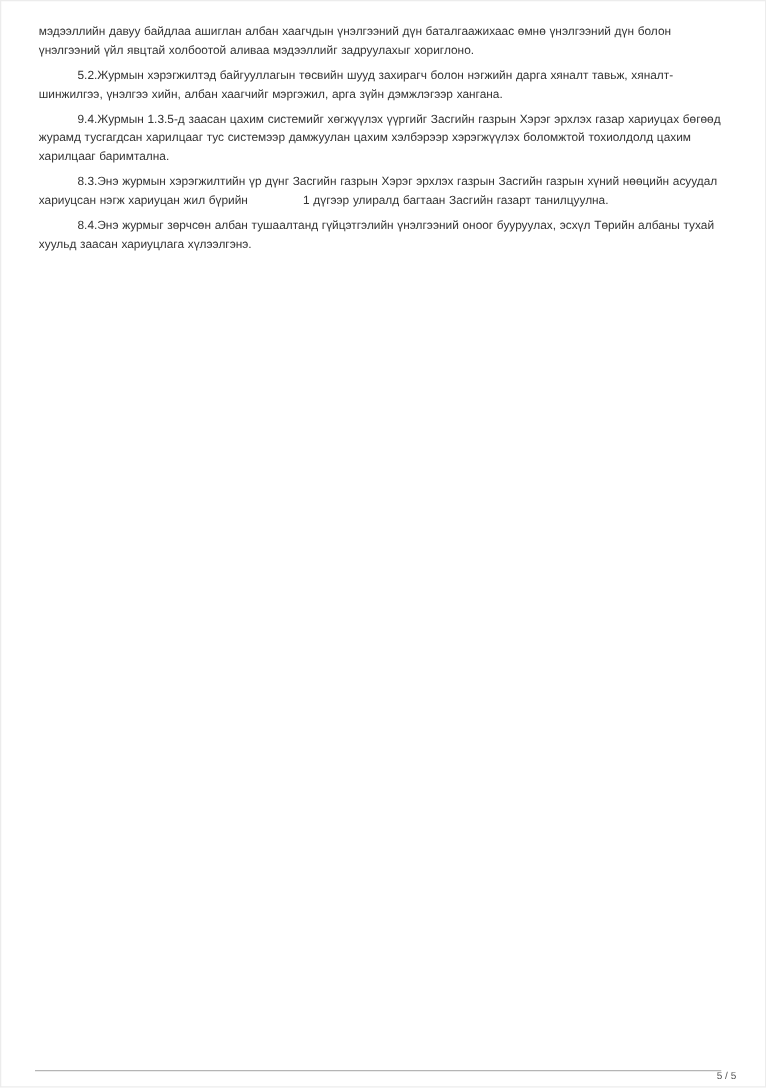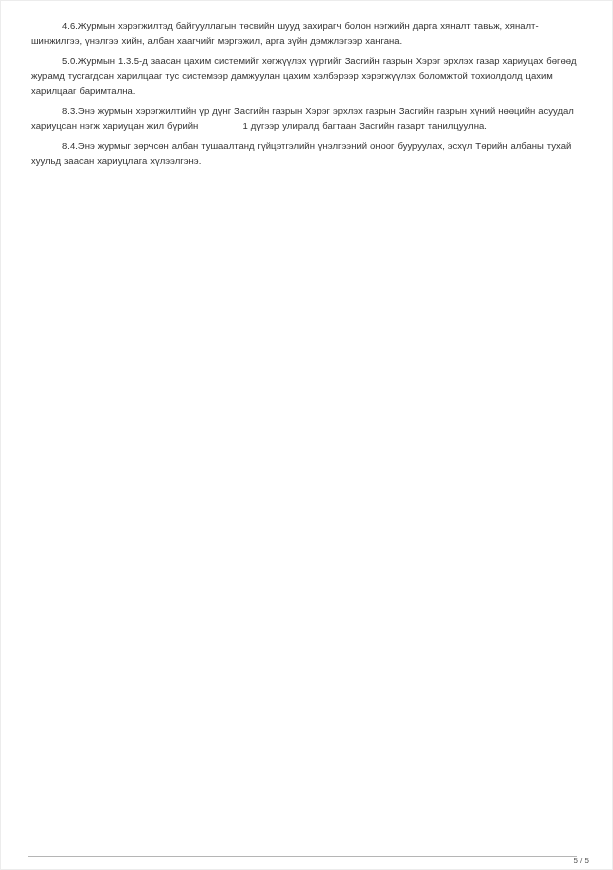--- a/index.html
+++ b/index.html
@@ -50,22 +50,23 @@
     font-size: 8px;
     color: #555555;
     line-height: 10px;
   }
 </style>
 </head>
 <body>
 
 <div class="page">
   <div class="content">
-      <p class="para numbered">4.6.Журмын хэрэгжилтэд байгууллагын төсвийн шууд захирагч болон нэгжийн дарга хяналт тавьж, хяналт-шинжилгээ, үнэлгээ хийн, албан хаагчийг мэргэжил, арга зүйн дэмжлэгээр хангана.</p>
-      <p class="para numbered">5.0.Журмын 1.3.5-д заасан цахим системийг хөгжүүлэх үүргийг Засгийн газрын Хэрэг эрхлэх газар хариуцах бөгөөд журамд тусгагдсан харилцааг тус системээр дамжуулан цахим хэлбэрээр хэрэгжүүлэх боломжтой тохиолдолд цахим харилцааг баримтална.</p>
+      <p class="para continuation">мэдээллийн давуу байдлаа ашиглан албан хаагчдын үнэлгээний дүн баталгаажихаас өмнө үнэлгээний дүн болон үнэлгээний үйл явцтай холбоотой аливаа мэдээллийг задруулахыг хориглоно.</p>
+      <p class="para numbered">5.2.Журмын хэрэгжилтэд байгууллагын төсвийн шууд захирагч болон нэгжийн дарга хяналт тавьж, хяналт-шинжилгээ, үнэлгээ хийн, албан хаагчийг мэргэжил, арга зүйн дэмжлэгээр хангана.</p>
+      <p class="para numbered">9.4.Журмын 1.3.5-д заасан цахим системийг хөгжүүлэх үүргийг Засгийн газрын Хэрэг эрхлэх газар хариуцах бөгөөд журамд тусгагдсан харилцааг тус системээр дамжуулан цахим хэлбэрээр хэрэгжүүлэх боломжтой тохиолдолд цахим харилцааг баримтална.</p>
       <p class="para numbered">8.3.Энэ журмын хэрэгжилтийн үр дүнг Засгийн газрын Хэрэг эрхлэх газрын Засгийн газрын хүний нөөцийн асуудал хариуцсан нэгж хариуцан жил бүрийн&nbsp;&nbsp;&nbsp;&nbsp;&nbsp;&nbsp;&nbsp;&nbsp;&nbsp;&nbsp;&nbsp;&nbsp;&nbsp;&nbsp; 1 дүгээр улиралд багтаан Засгийн газарт танилцуулна.</p>
       <p class="para numbered">8.4.Энэ журмыг зөрчсөн албан тушаалтанд гүйцэтгэлийн үнэлгээний оноог бууруулах, эсхүл Төрийн албаны тухай хуульд заасан хариуцлага хүлээлгэнэ.</p>
     </div>
 
   <div class="footer-rule"></div>
 
   <div class="page-number">5 / 5</div>
 </div>
 
 </body></html>

